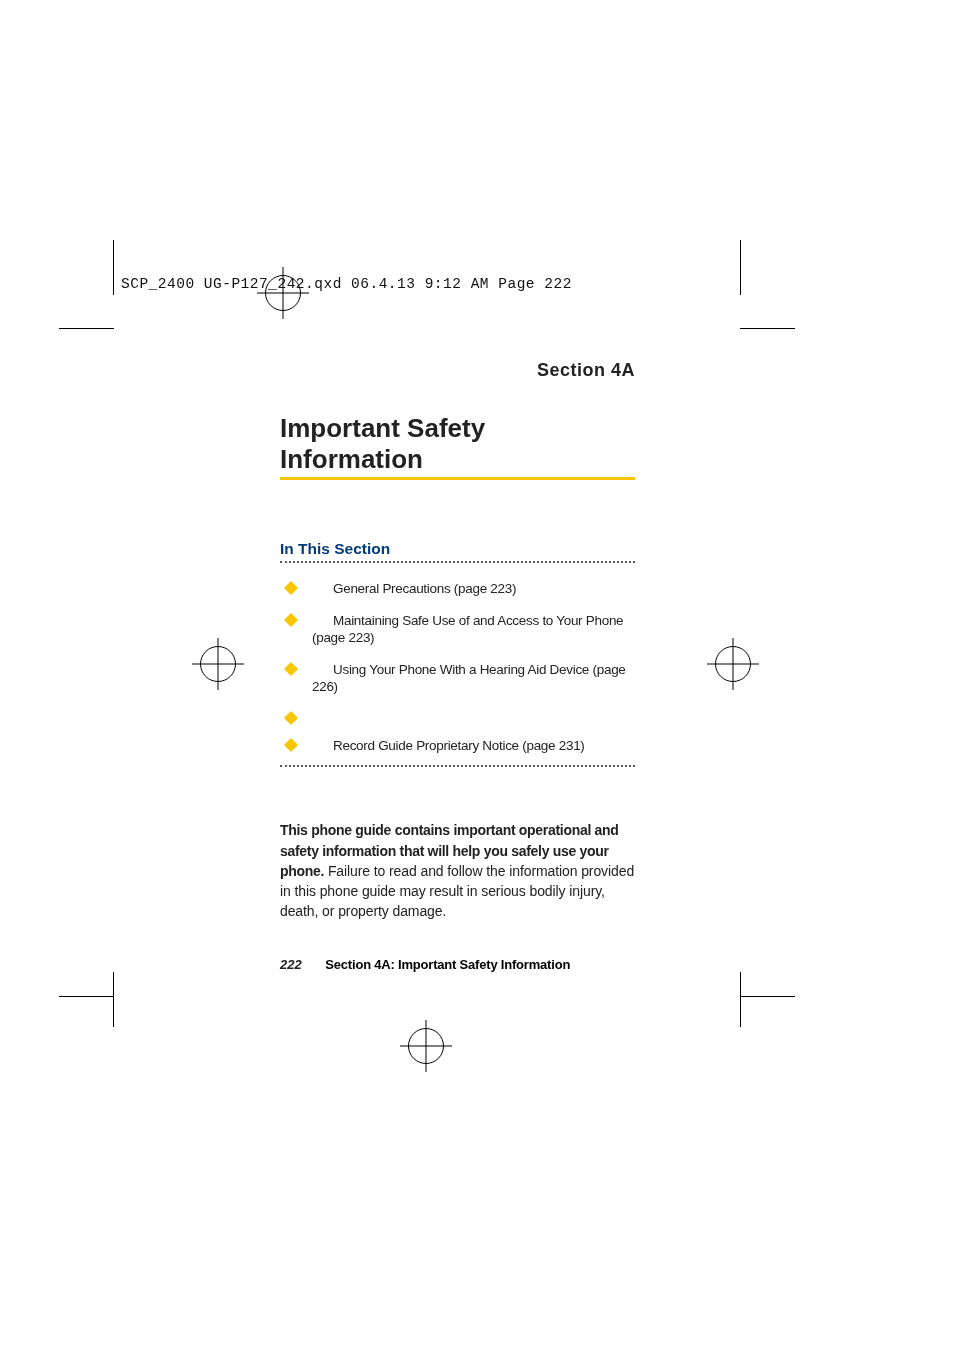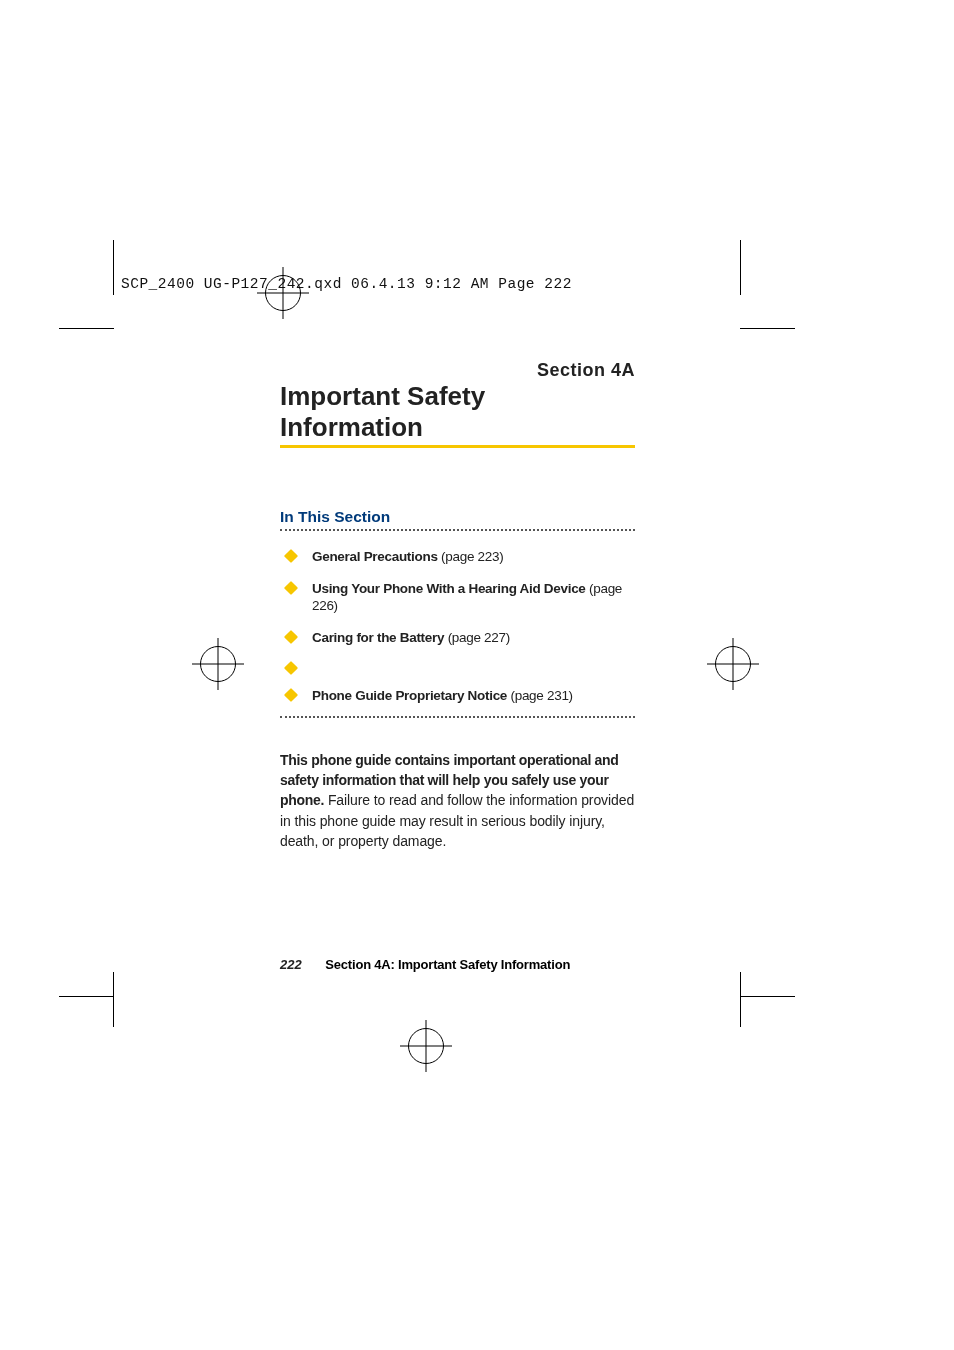--- a/index.html
+++ b/index.html
@@ -50,20 +50,21 @@
     top: 360px;
     left: 280px;
     width: 355px;
   }
   .section-label {
     text-align: right;
     font-weight: 700;
     font-size: 18px;
     letter-spacing: 0.5px;
     color: #222;
+    margin-bottom: 32px;
   }
   .title {
     font-weight: 700;
     font-size: 26px;
     color: #222;
     padding-bottom: 2px;
     border-bottom: 3px solid #f7c600;
   }
   .in-this {
     margin-top: 60px;
@@ -89,23 +90,23 @@
     flex: 0 0 10px;
     height: 10px;
     margin-top: 3px;
     margin-left: 6px;
     margin-right: 16px;
     background: #f7c600;
     transform: rotate(45deg);
     border-radius: 1px;
   }
   .toc-text { flex: 1; color: #222; letter-spacing: -0.3px; }
-  .toc-text b { font-weight: 700; }
+  .toc-text b { font-weight: 400; margin-left: 21px; }
   .para {
-    margin-top: 32px;
+    margin-top: 53px;
     font-size: 14px;
     line-height: 1.45;
     color: #222;
     letter-spacing: -0.1px;
   }
   .para b { font-weight: 700; letter-spacing: -0.3px; }
   .footer {
     position: absolute;
     top: 957px;
     left: 280px;
@@ -139,32 +140,32 @@
   <div class="title">Important Safety Information</div>
   <div class="in-this">In This Section</div>
 
   <div class="toc">
     <div class="toc-item">
       <div class="diamond"></div>
       <div class="toc-text"><b>General Precautions</b> <span>(page 223)</span></div>
     </div>
     <div class="toc-item">
       <div class="diamond"></div>
-      <div class="toc-text"><b>Using Your Phone With a Hearing Aid Device</b> <span>(page 226)</span></div>
+      <div class="toc-text"><b>Maintaining Safe Use of and Access to Your Phone</b> <span>(page 223)</span></div>
     </div>
     <div class="toc-item">
       <div class="diamond"></div>
-      <div class="toc-text"><b>Caring for the Battery</b> <span>(page 227)</span></div>
+      <div class="toc-text"><b>Using Your Phone With a Hearing Aid Device</b> <span>(page 226)</span></div>
     </div>
     <div class="toc-item">
       <div class="diamond"></div>
     </div>
     <div class="toc-item">
       <div class="diamond"></div>
-      <div class="toc-text"><b>Phone Guide Proprietary Notice</b> <span>(page 231)</span></div>
+      <div class="toc-text"><b>Record Guide Proprietary Notice</b> <span>(page 231)</span></div>
     </div>
   </div>
 
   <div class="para">
     <b>This phone guide contains important operational and safety information that will help you safely use your phone.</b><span> Failure to read and follow the information provided in this phone guide may result in serious bodily injury, death, or property damage.</span>
   </div>
 </div>
 
 <div class="footer">
   <span class="pn">222</span>

